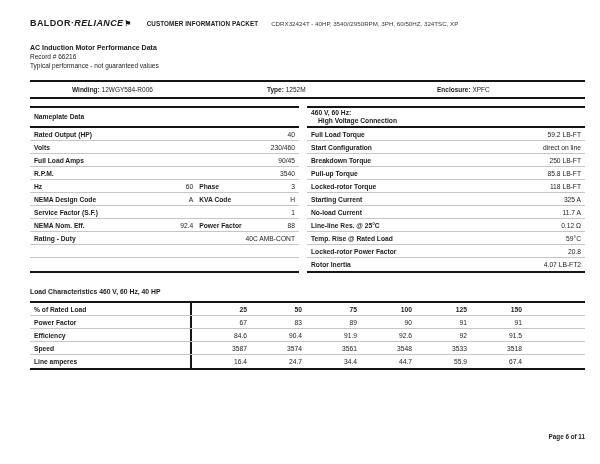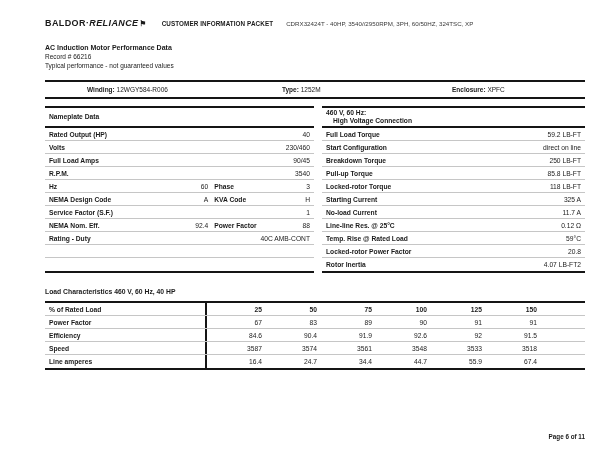--- a/index.html
+++ b/index.html
@@ -1,18 +1,18 @@
 <!DOCTYPE html>
 <html><head>
 <meta charset="utf-8">
 <style>
   * { margin:0; padding:0; box-sizing:border-box; }
   html,body { width:600px; height:464px; background:#ffffff; }
   body { font-family:"Liberation Sans", sans-serif; color:#1a1a1a; position:relative; overflow:hidden; }
-  .page { position:absolute; inset:0; padding:18px 15px 0 45px; }
+  .page { position:absolute; inset:0; padding:18px 15px 0 30px; }
 
   
   .hdr { display:flex; align-items:baseline; white-space:nowrap; }
   .brand { font-size:9px; font-weight:bold; letter-spacing:0.4px; }
   .brand .rel { font-style:italic; }
   .flag { font-size:7.5px; margin-left:1px; }
   .cip { font-size:6.3px; font-weight:bold; margin-left:15px; letter-spacing:0.1px; }
   .model { font-size:6.2px; margin-left:13px; color:#3a3a3a; }
 
   

